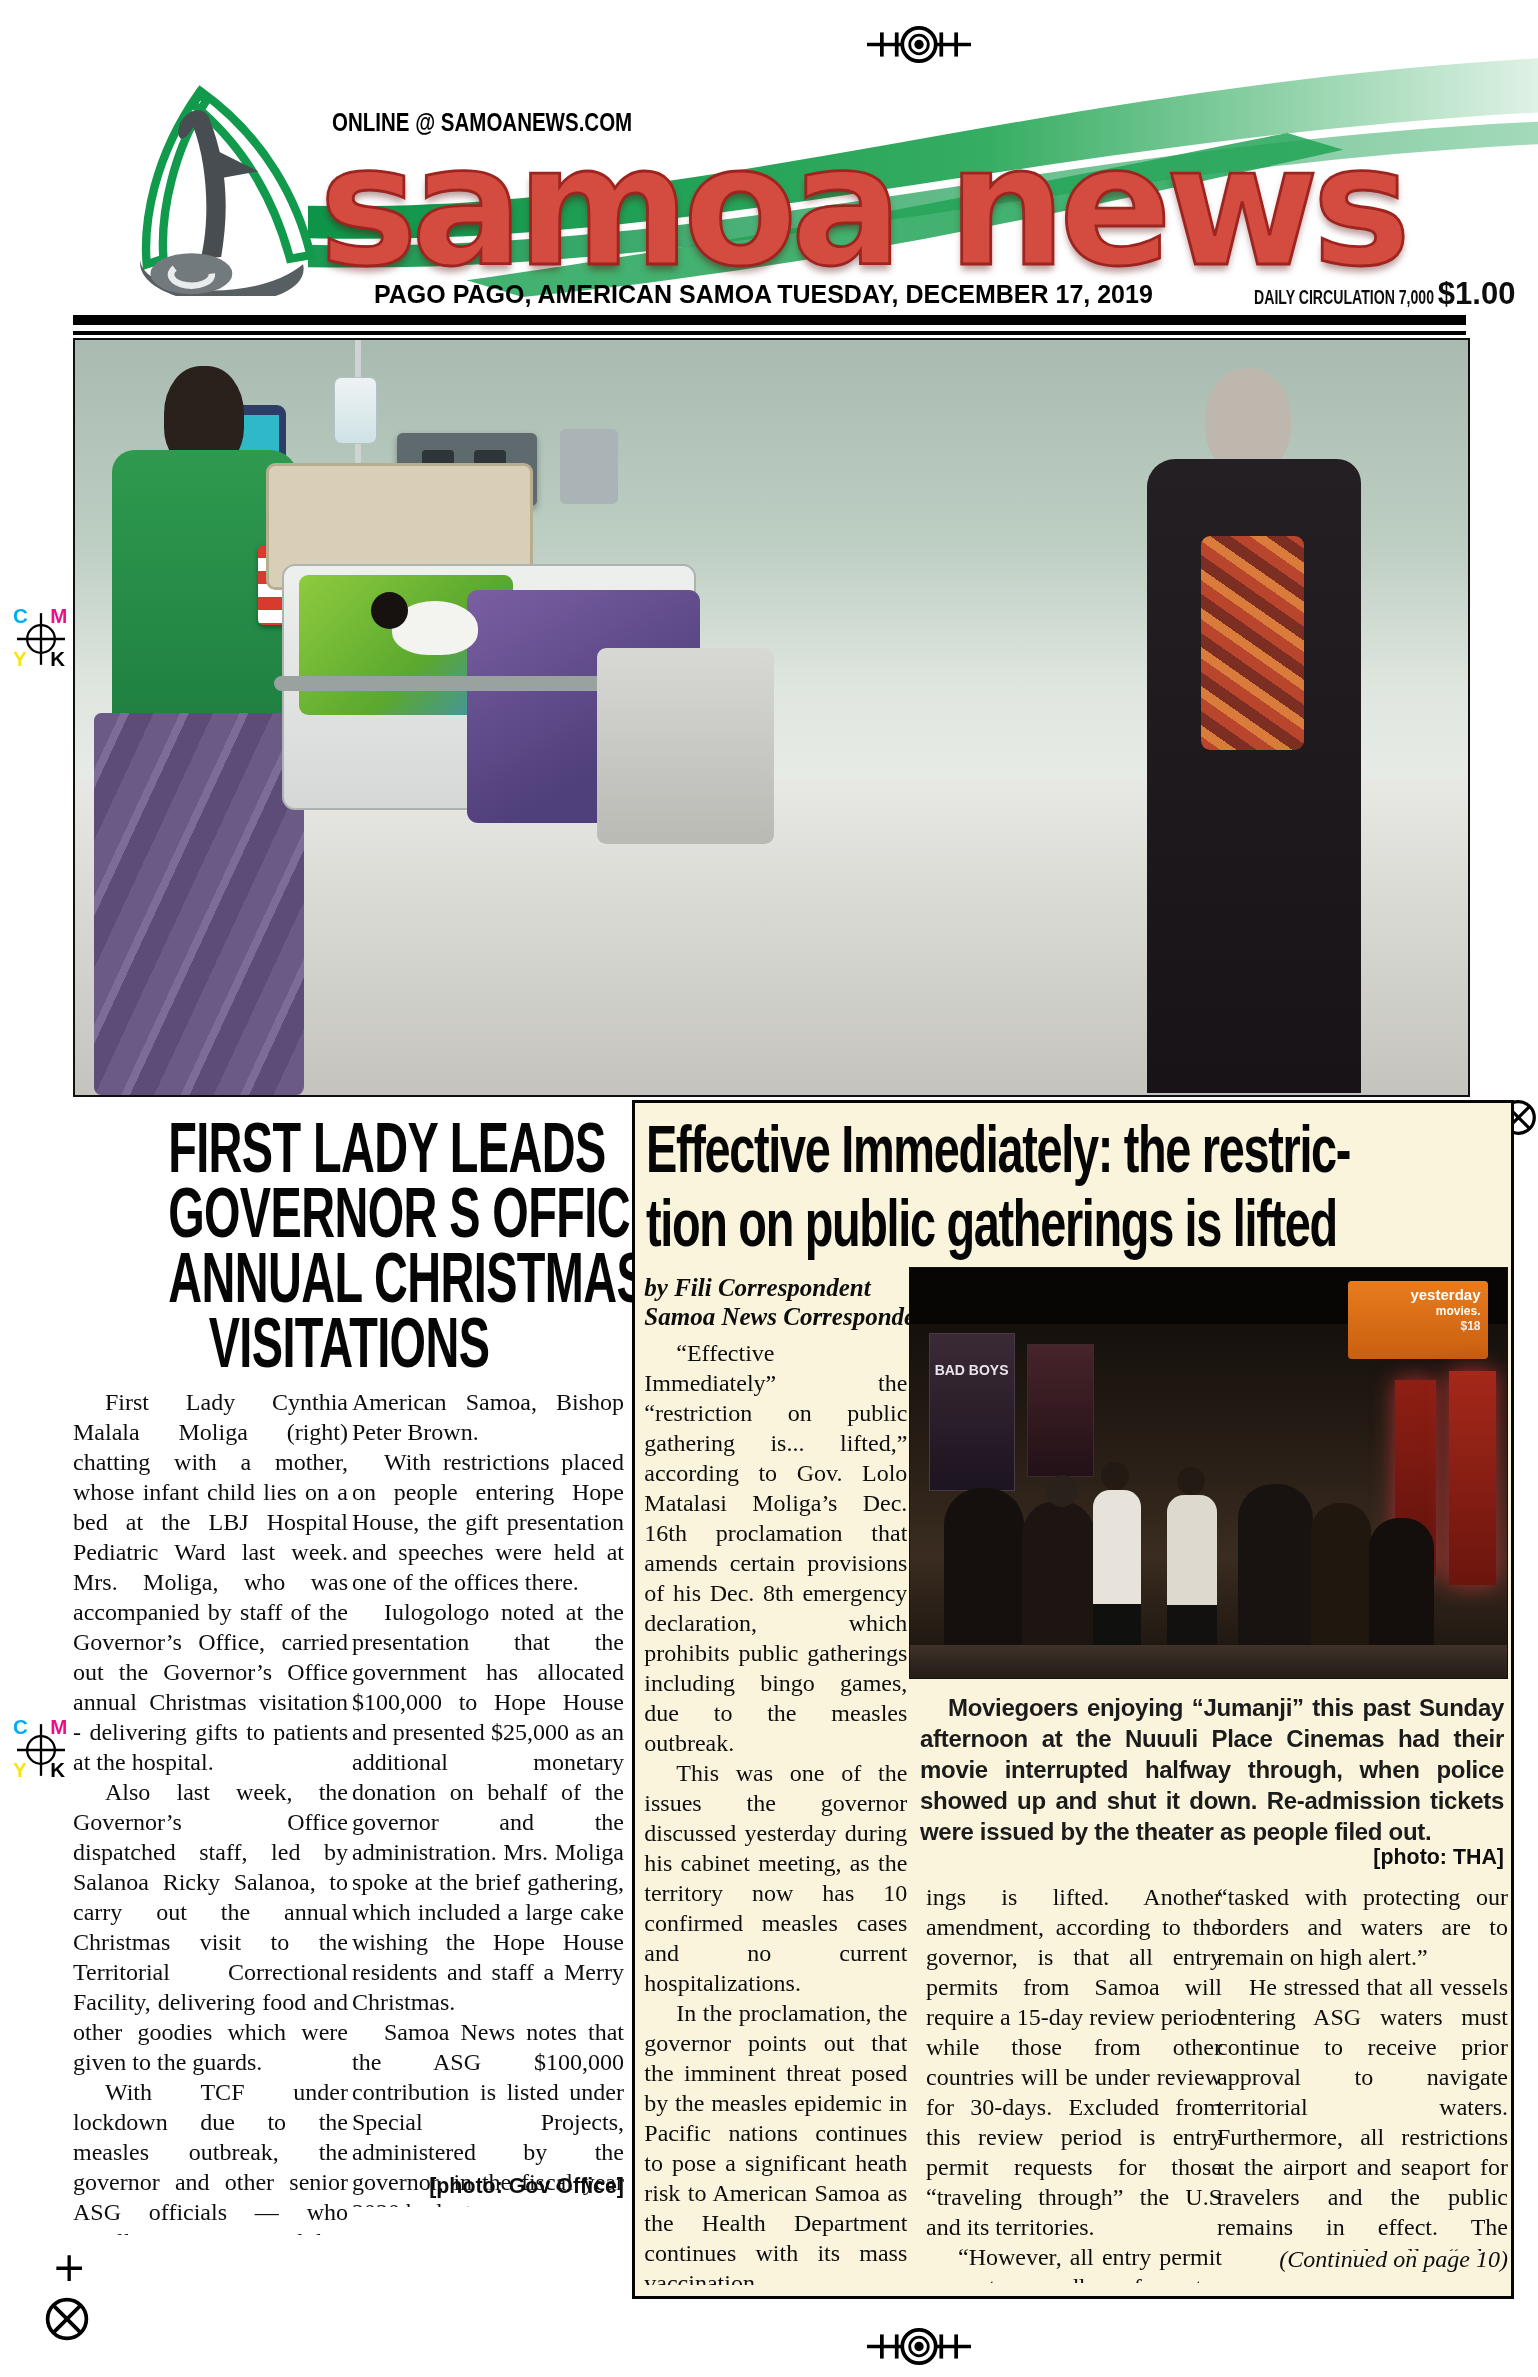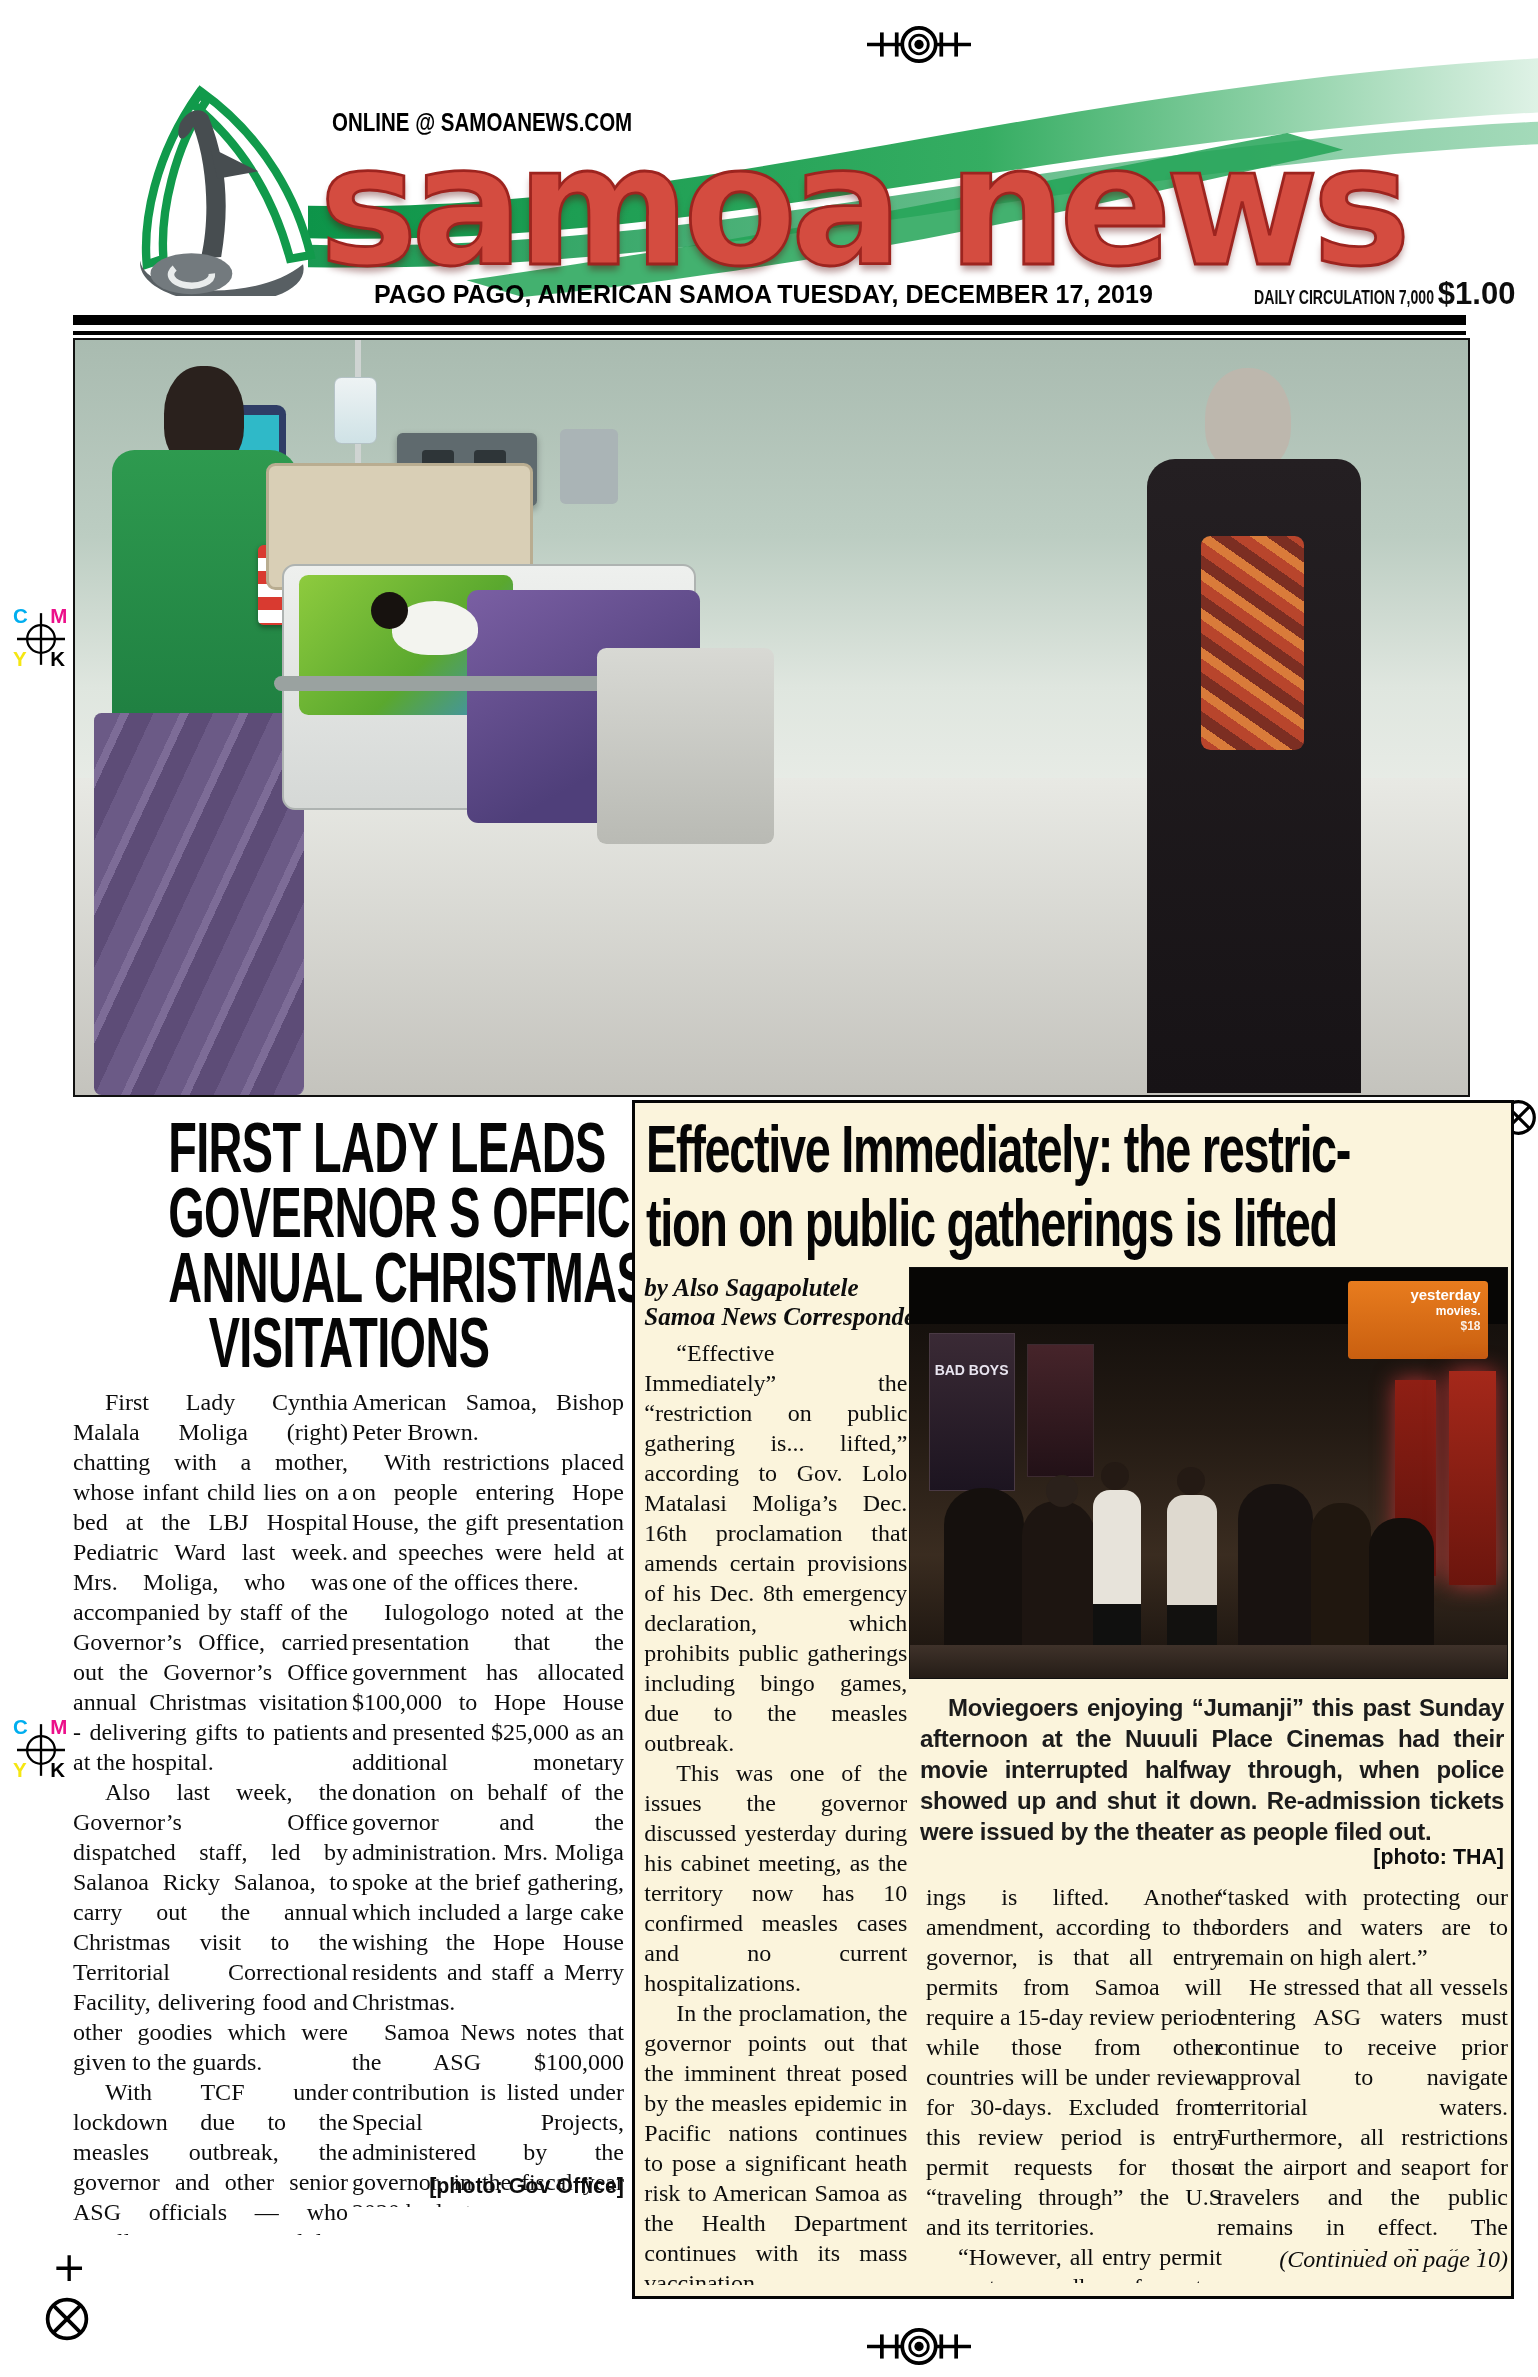--- a/index.html
+++ b/index.html
@@ -157,21 +157,21 @@
     </div>
   <div class="abs credit" style="left:352px;top:2174px;width:272px;">[photo: Gov Office]</div>
 
   <div class="abs cream-box" style="left:632px;top:1100px;width:876px;height:1193px;">
 
     <div class="abs hl right-headline" style="left:11.2px;top:9.3px;">
         <div>Effective Immediately: the  restric-</div>
         <div>tion on public gatherings is lifted</div>
       </div>
 
-    <div class="abs byline" style="left:9.3px;top:170px;">by Also Sagapolutele</div>
+    <div class="abs byline" style="left:9.3px;top:170px;">by Fili Correspondent</div>
     <div class="abs byline" style="left:9.3px;top:199px;">Samoa News Correspondent</div>
 
     <div class="abs bodycol" style="left:9.3px;top:235px;width:263px;height:947px;">
         <p>“Effective Immediately” the “restriction on public gathering is... lifted,” according to Gov. Lolo Matalasi Moliga’s Dec. 16th proclamation that amends certain provisions of his Dec. 8th emergency declaration, which prohibits public gatherings including bingo games, due to the measles outbreak.</p>
         <p>This was one of the issues the governor discussed yesterday during his cabinet meeting, as the territory now has 10 confirmed measles cases and no current hospitalizations.</p>
         <p>In the proclamation, the governor points out that the imminent threat posed by the measles epidemic in Pacific nations continues to pose a significant heath risk to American Samoa as the Health Department continues with its mass vaccination.</p>
       </div>
 
     <div class="abs photo-frame" style="left:274px;top:164px;width:597px;height:410px;border-width:1.9px;background:linear-gradient(180deg,#0e0b09 0%,#241b14 40%,#3a2c20 70%,#17110d 100%);">
       <div class="ph" style="left:0;top:0;width:597px;height:56px;background:#070605;"></div>

